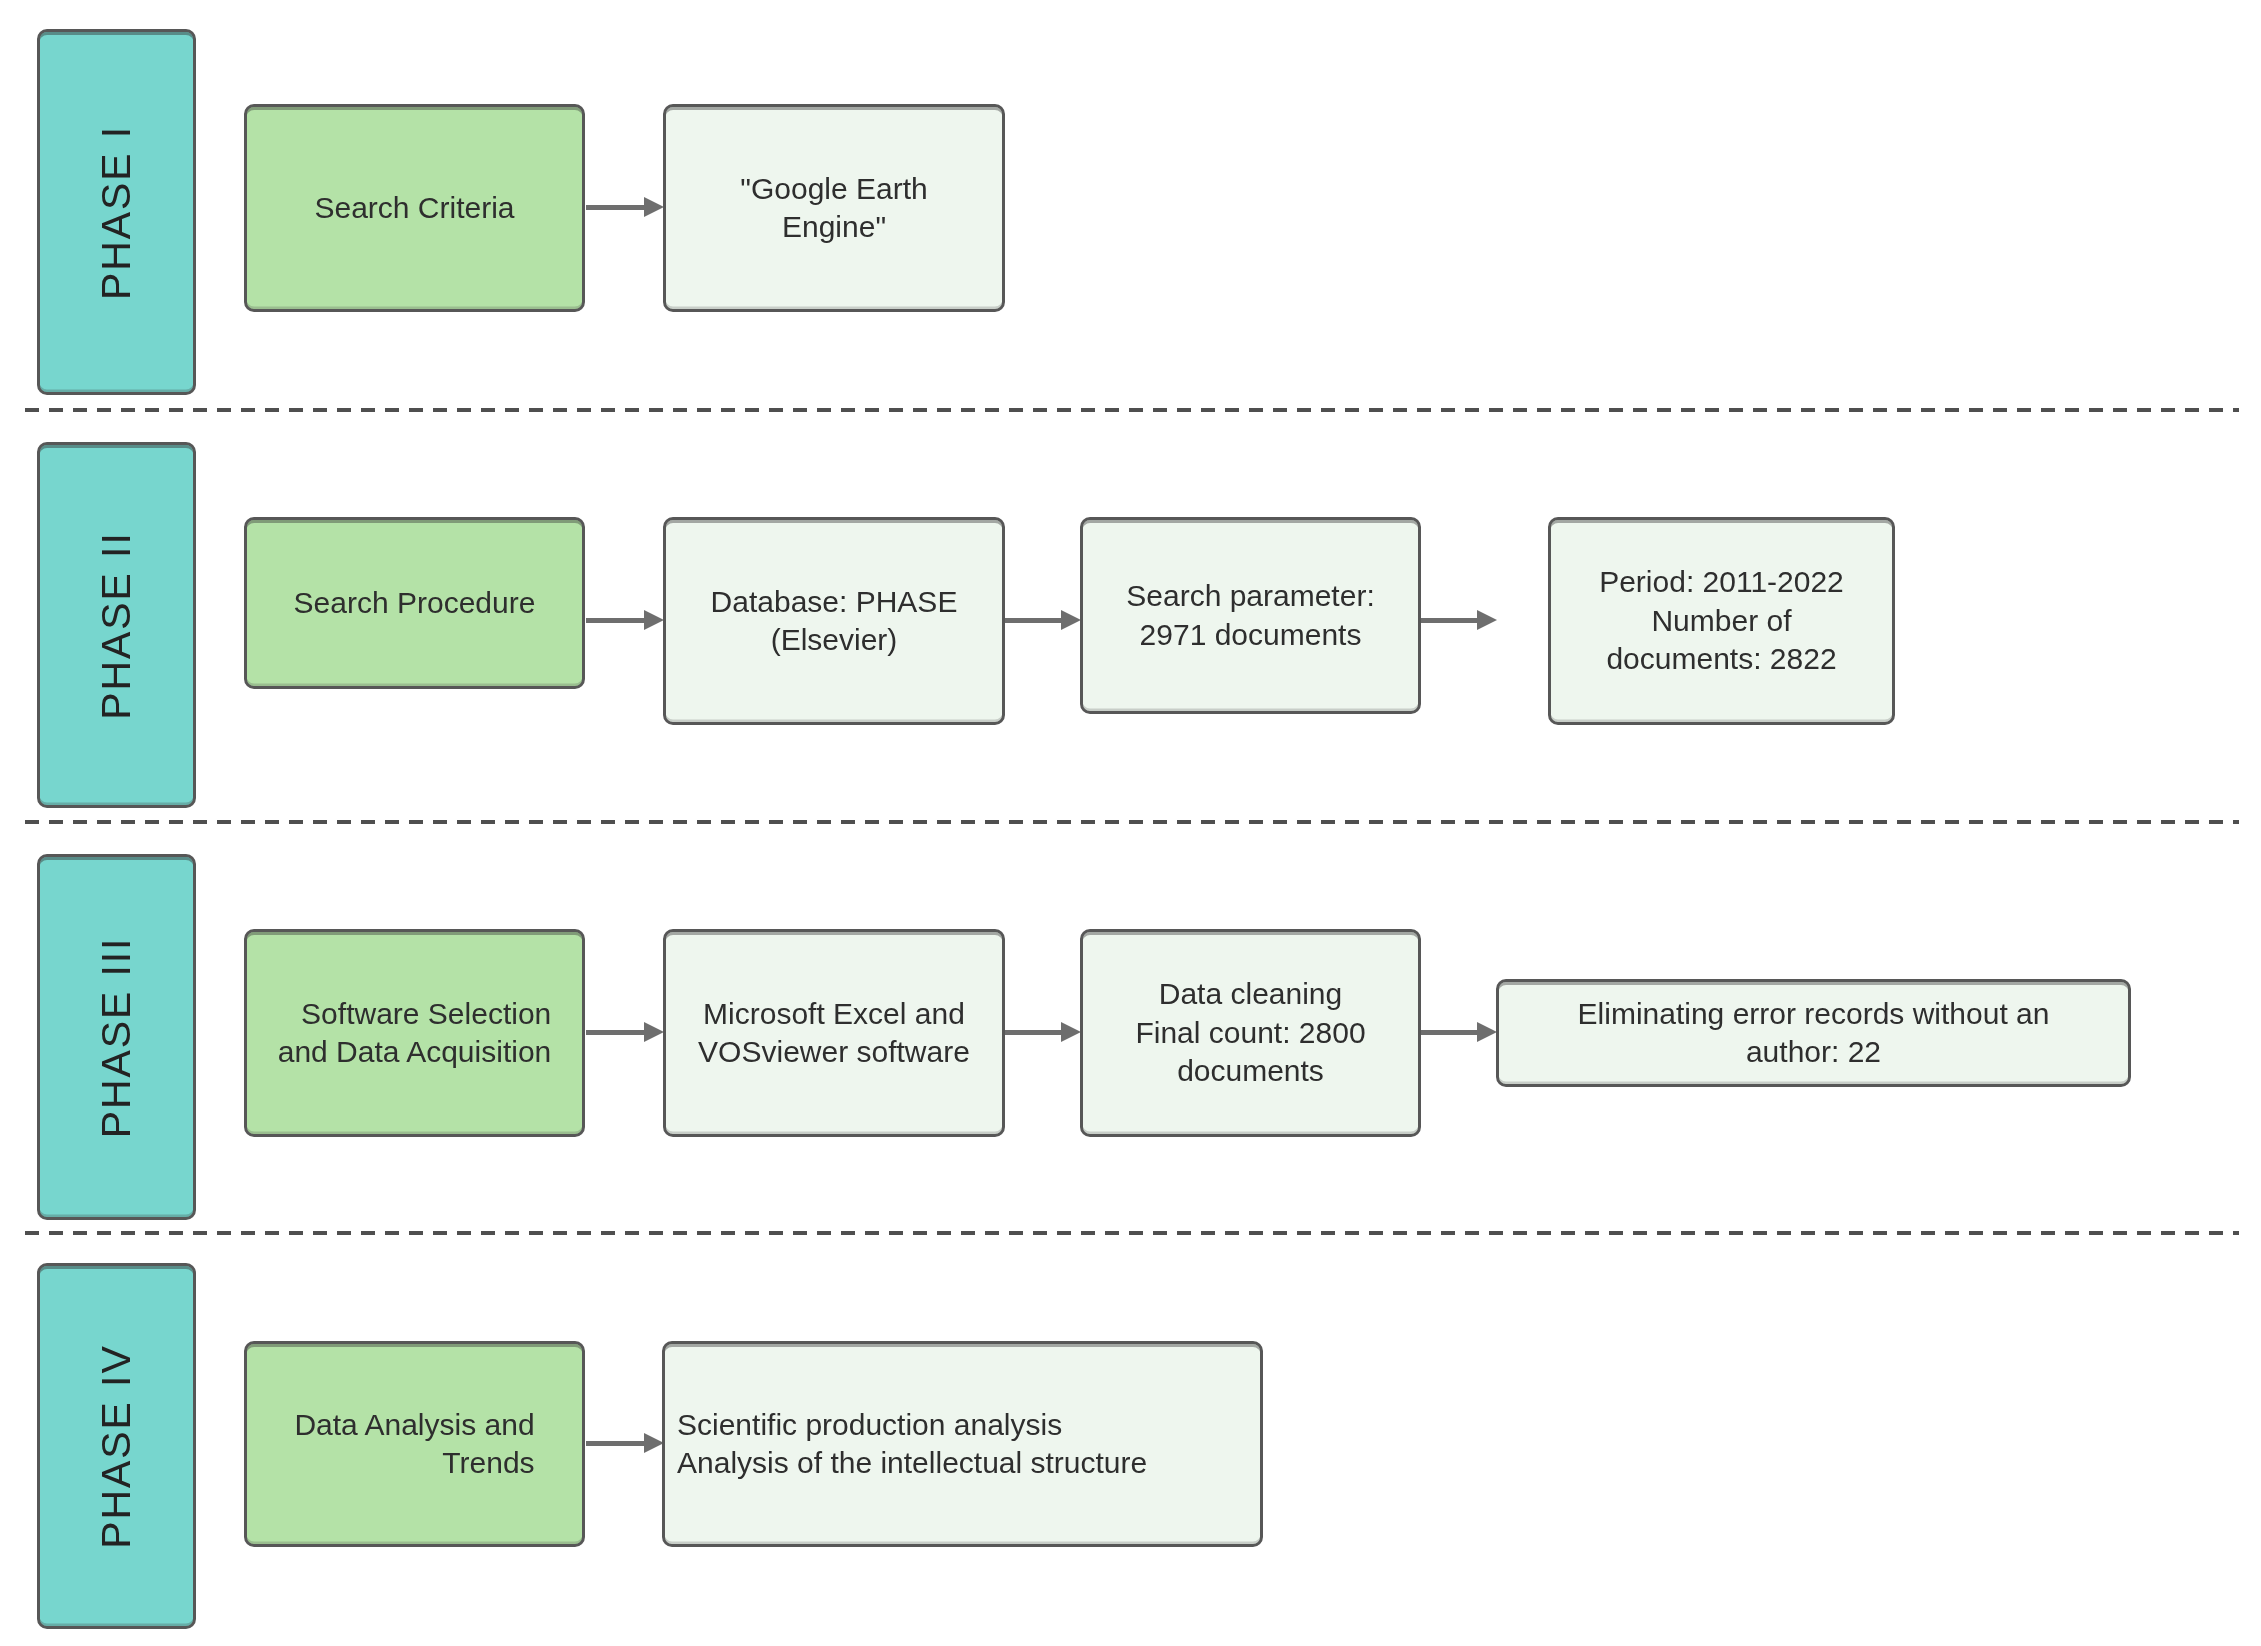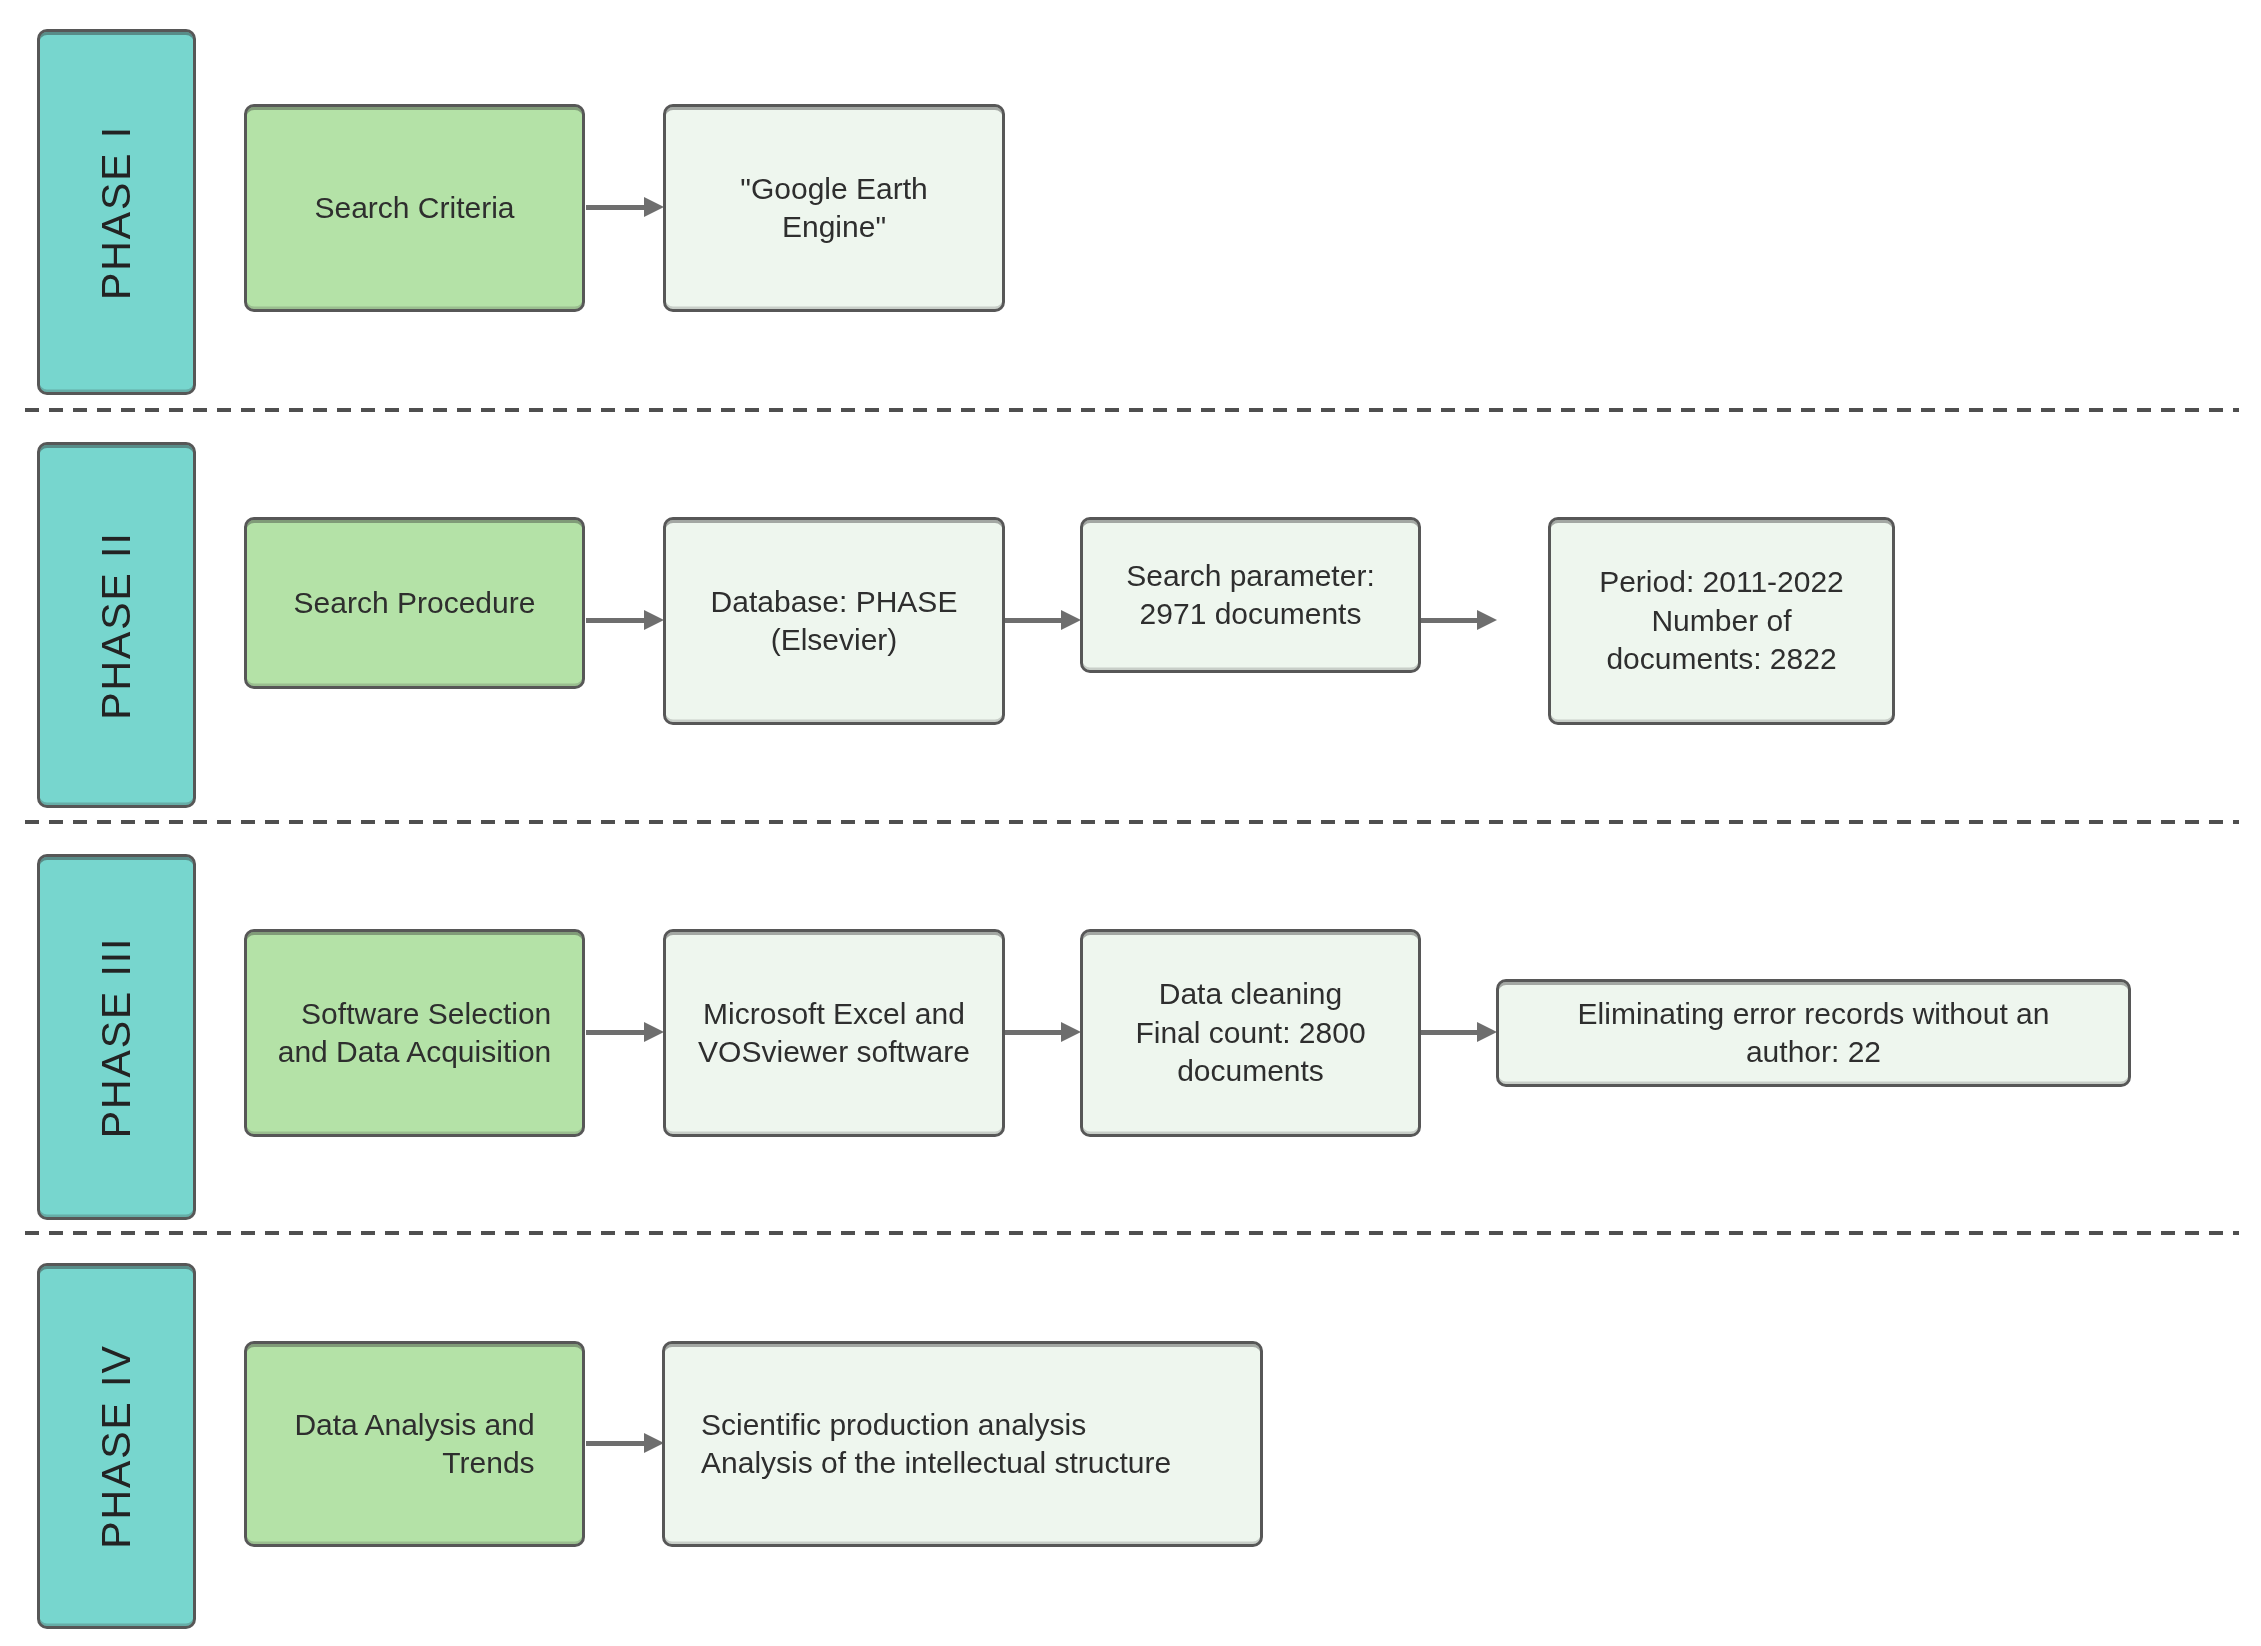--- a/index.html
+++ b/index.html
@@ -44,21 +44,21 @@
     display:flex;align-items:center;justify-content:center;
     text-align:center;
     font-size:30px;
     line-height:1.28;
     white-space:pre-line;
     padding:12.5px 16px;
     box-sizing:border-box;
   }
   .box.step{background:var(--step-bg);text-align:right;}
   .box.info{background:var(--info-bg);}
-  .box.align-left{justify-content:flex-start;text-align:left;padding-left:36px;}
+  .box.align-left{justify-content:flex-start;text-align:left;padding-left:12px;}
   .arrow{position:absolute;height:5px;}
   .arrow .shaft{position:absolute;left:0;right:16px;top:0;height:5px;background:var(--arrow);}
   .arrow .head{
     position:absolute;right:-1.2px;top:-8px;width:0;height:0;
     border-left:20px solid var(--arrow);
     border-top:10.6px solid transparent;
     border-bottom:10.6px solid transparent;
   }
   .divider{
     position:absolute;left:25px;width:2214px;height:4.4px;
@@ -100,21 +100,21 @@
       <div class="head"></div>
     </div>
     <div class="box info" style="left:663px;top:104px;width:342px;height:208px">
       <span>Database: PHASE
 (Elsevier)</span>
     </div>
     <div class="arrow" style="left:1005px;top:205px;width:75px">
       <div class="shaft"></div>
       <div class="head"></div>
     </div>
-    <div class="box info" style="left:1080px;top:104px;width:341px;height:156px">
+    <div class="box info" style="left:1080px;top:104px;width:341px;height:197px">
       <span>Search parameter:
 2971 documents</span>
     </div>
     <div class="arrow" style="left:1421px;top:205px;width:75px">
       <div class="shaft"></div>
       <div class="head"></div>
     </div>
     <div class="box info" style="left:1548px;top:104px;width:347px;height:208px">
       <span>Period: 2011-2022
 Number of

